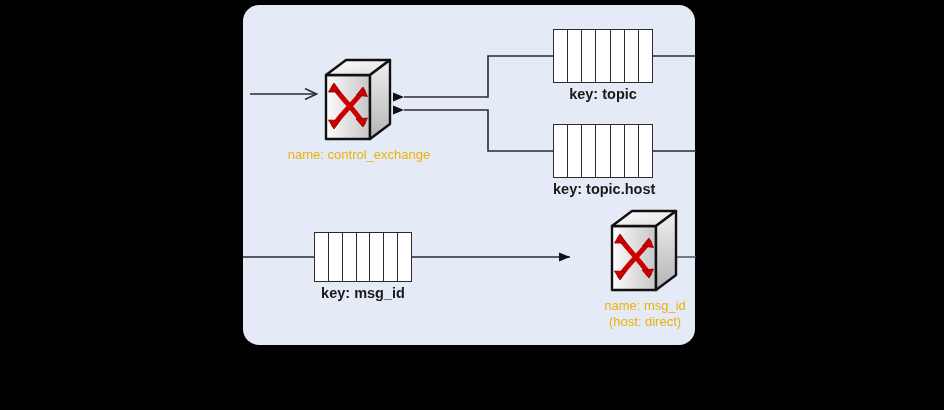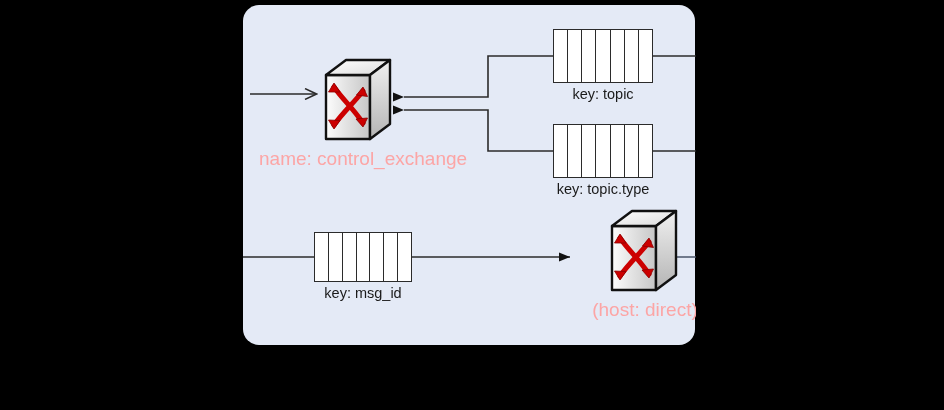--- a/index.html
+++ b/index.html
@@ -51,21 +51,21 @@
     border: 1px solid #9aa3b2;
   }
 
   #topic-publisher   { left: 18px;  top: 59px;  width: 136px; height: 70px; }
   #direct-consumer   { left: 18px;  top: 220px; width: 136px; height: 70px; }
   #topic-consumer-1  { left: 792px; top: 26px;  width: 134px; height: 60px; }
   #topic-consumer-2  { left: 792px; top: 120px; width: 134px; height: 60px; }
   #direct-publisher  { left: 792px; top: 224px; width: 134px; height: 66px; }
 
   
-  .queue-group { position: absolute; }
+  .queue-group { position: absolute; font-weight: bold; }
   .queue-box {
     display: flex;
     background: #ffffff;
     border: 1.5px solid #2b2b2b;
     box-sizing: border-box;
   }
   .queue-cell {
     flex: 1 1 0;
     border-right: 1.5px solid #2b2b2b;
     box-sizing: border-box;
@@ -85,22 +85,22 @@
 
   #queue-topic      .queue-box { width: 100px; height: 54px; }
   #queue-topic-host .queue-box { width: 100px; height: 54px; }
   #queue-msg-id     .queue-box { width: 98px;  height: 50px; }
 
   
   .exchange-group { position: absolute; }
   .exchange-caption {
     margin-top: 2px;
     text-align: center;
-    font-size: 19px;
-    color: #fca5a5;
+    font-size: 13px;
+    color: #eab308;
     line-height: 1.25;
     white-space: nowrap;
   }
   #exchange-control { left: 259px; top: 57px;  width: 200px; }
   #exchange-msgid   { left: 545px; top: 208px; width: 200px; }
   .exchange-icon-wrap { display: flex; justify-content: center; }
 
   
   .conn { position: absolute; }
 
@@ -212,21 +212,21 @@
   <div class="queue-group layer-nodes" id="queue-topic-host">
     <div class="queue-box">
       <div class="queue-cell"></div>
       <div class="queue-cell"></div>
       <div class="queue-cell"></div>
       <div class="queue-cell"></div>
       <div class="queue-cell"></div>
       <div class="queue-cell"></div>
       <div class="queue-cell"></div>
     </div>
-    <div class="queue-label">key: topic.type</div>
+    <div class="queue-label">key: topic.host</div>
   </div>
 
   <div class="queue-group layer-nodes" id="queue-msg-id">
     <div class="queue-box">
       <div class="queue-cell"></div>
       <div class="queue-cell"></div>
       <div class="queue-cell"></div>
       <div class="queue-cell"></div>
       <div class="queue-cell"></div>
       <div class="queue-cell"></div>
@@ -304,17 +304,18 @@
         </g>
         <g fill="#cc0000" stroke="#8a0000" stroke-width="0.8">
           <path d="M 12 26 L 18 35 L 6.5 35 Z"></path>
           <path d="M 41 70 L 34 62 L 45.5 61 Z"></path>
           <path d="M 41 30 L 45.5 39.5 L 34.5 38 Z"></path>
           <path d="M 12 72 L 6.5 63 L 18 63.5 Z"></path>
         </g>
       </svg>
     </div>
     <div class="exchange-caption">
+      <div>name: msg_id</div>
       <div>(host: direct)</div>
     </div>
   </div>
 
 </div>
 
 </body></html>

